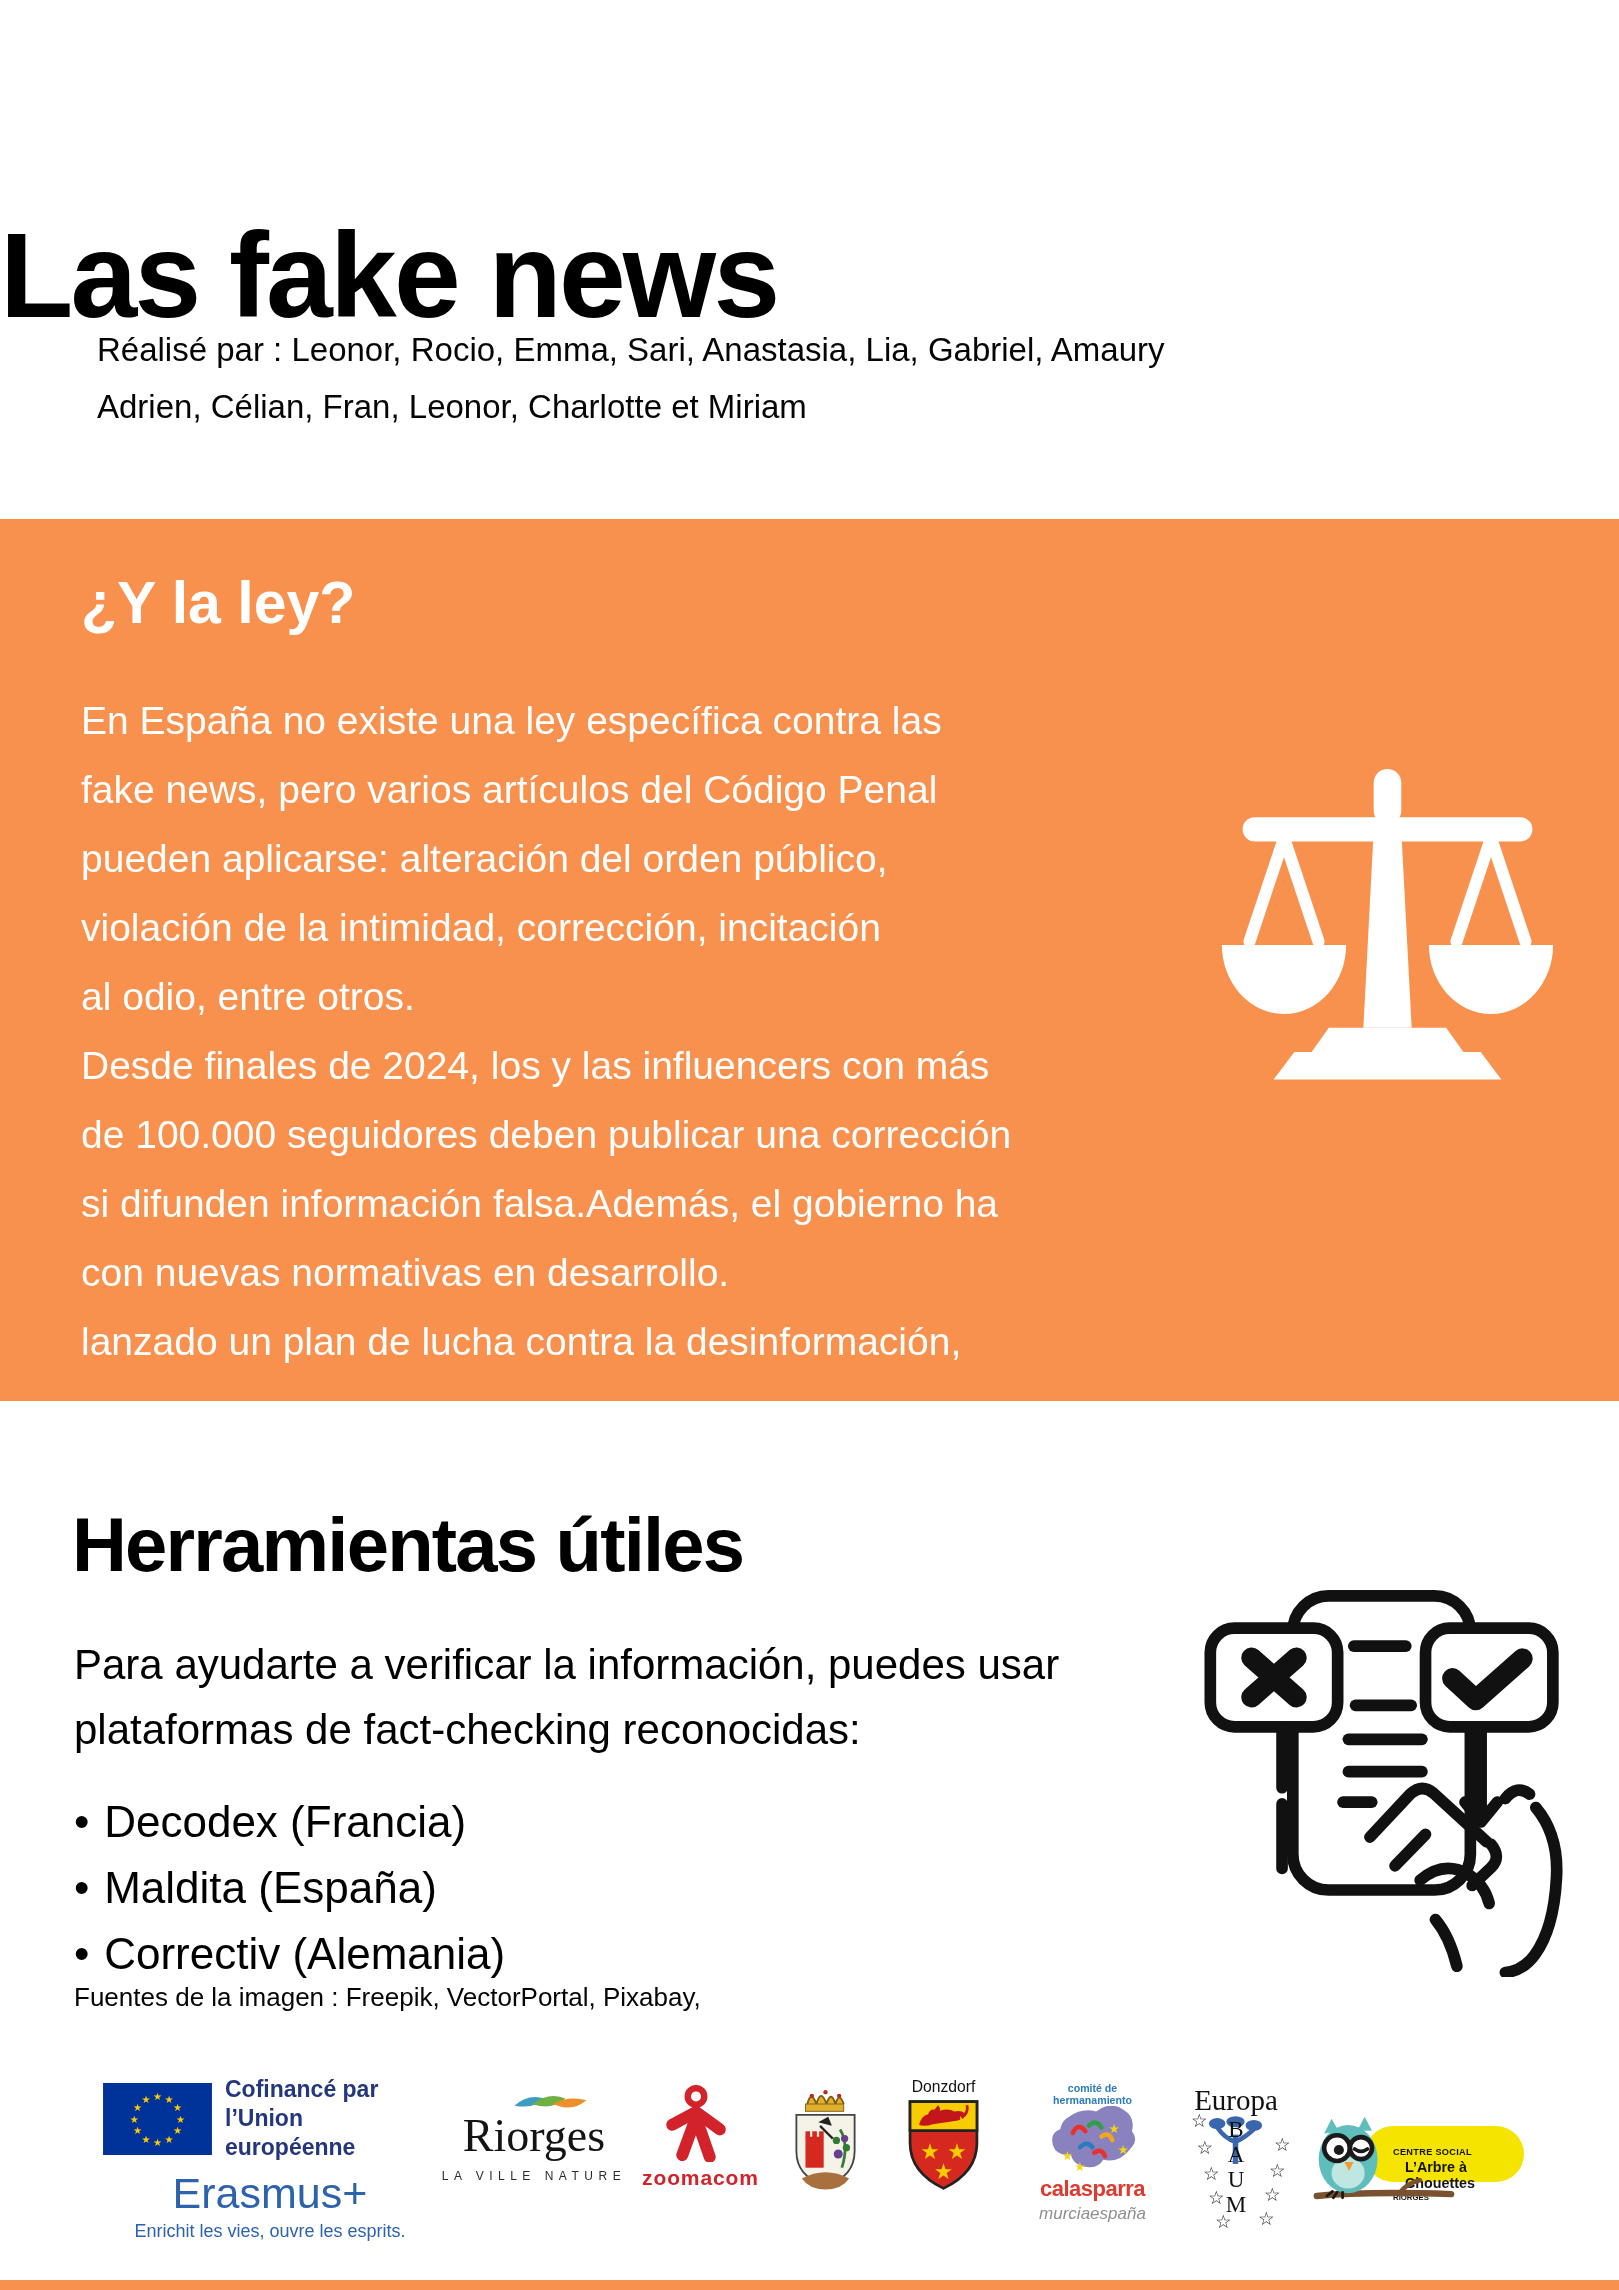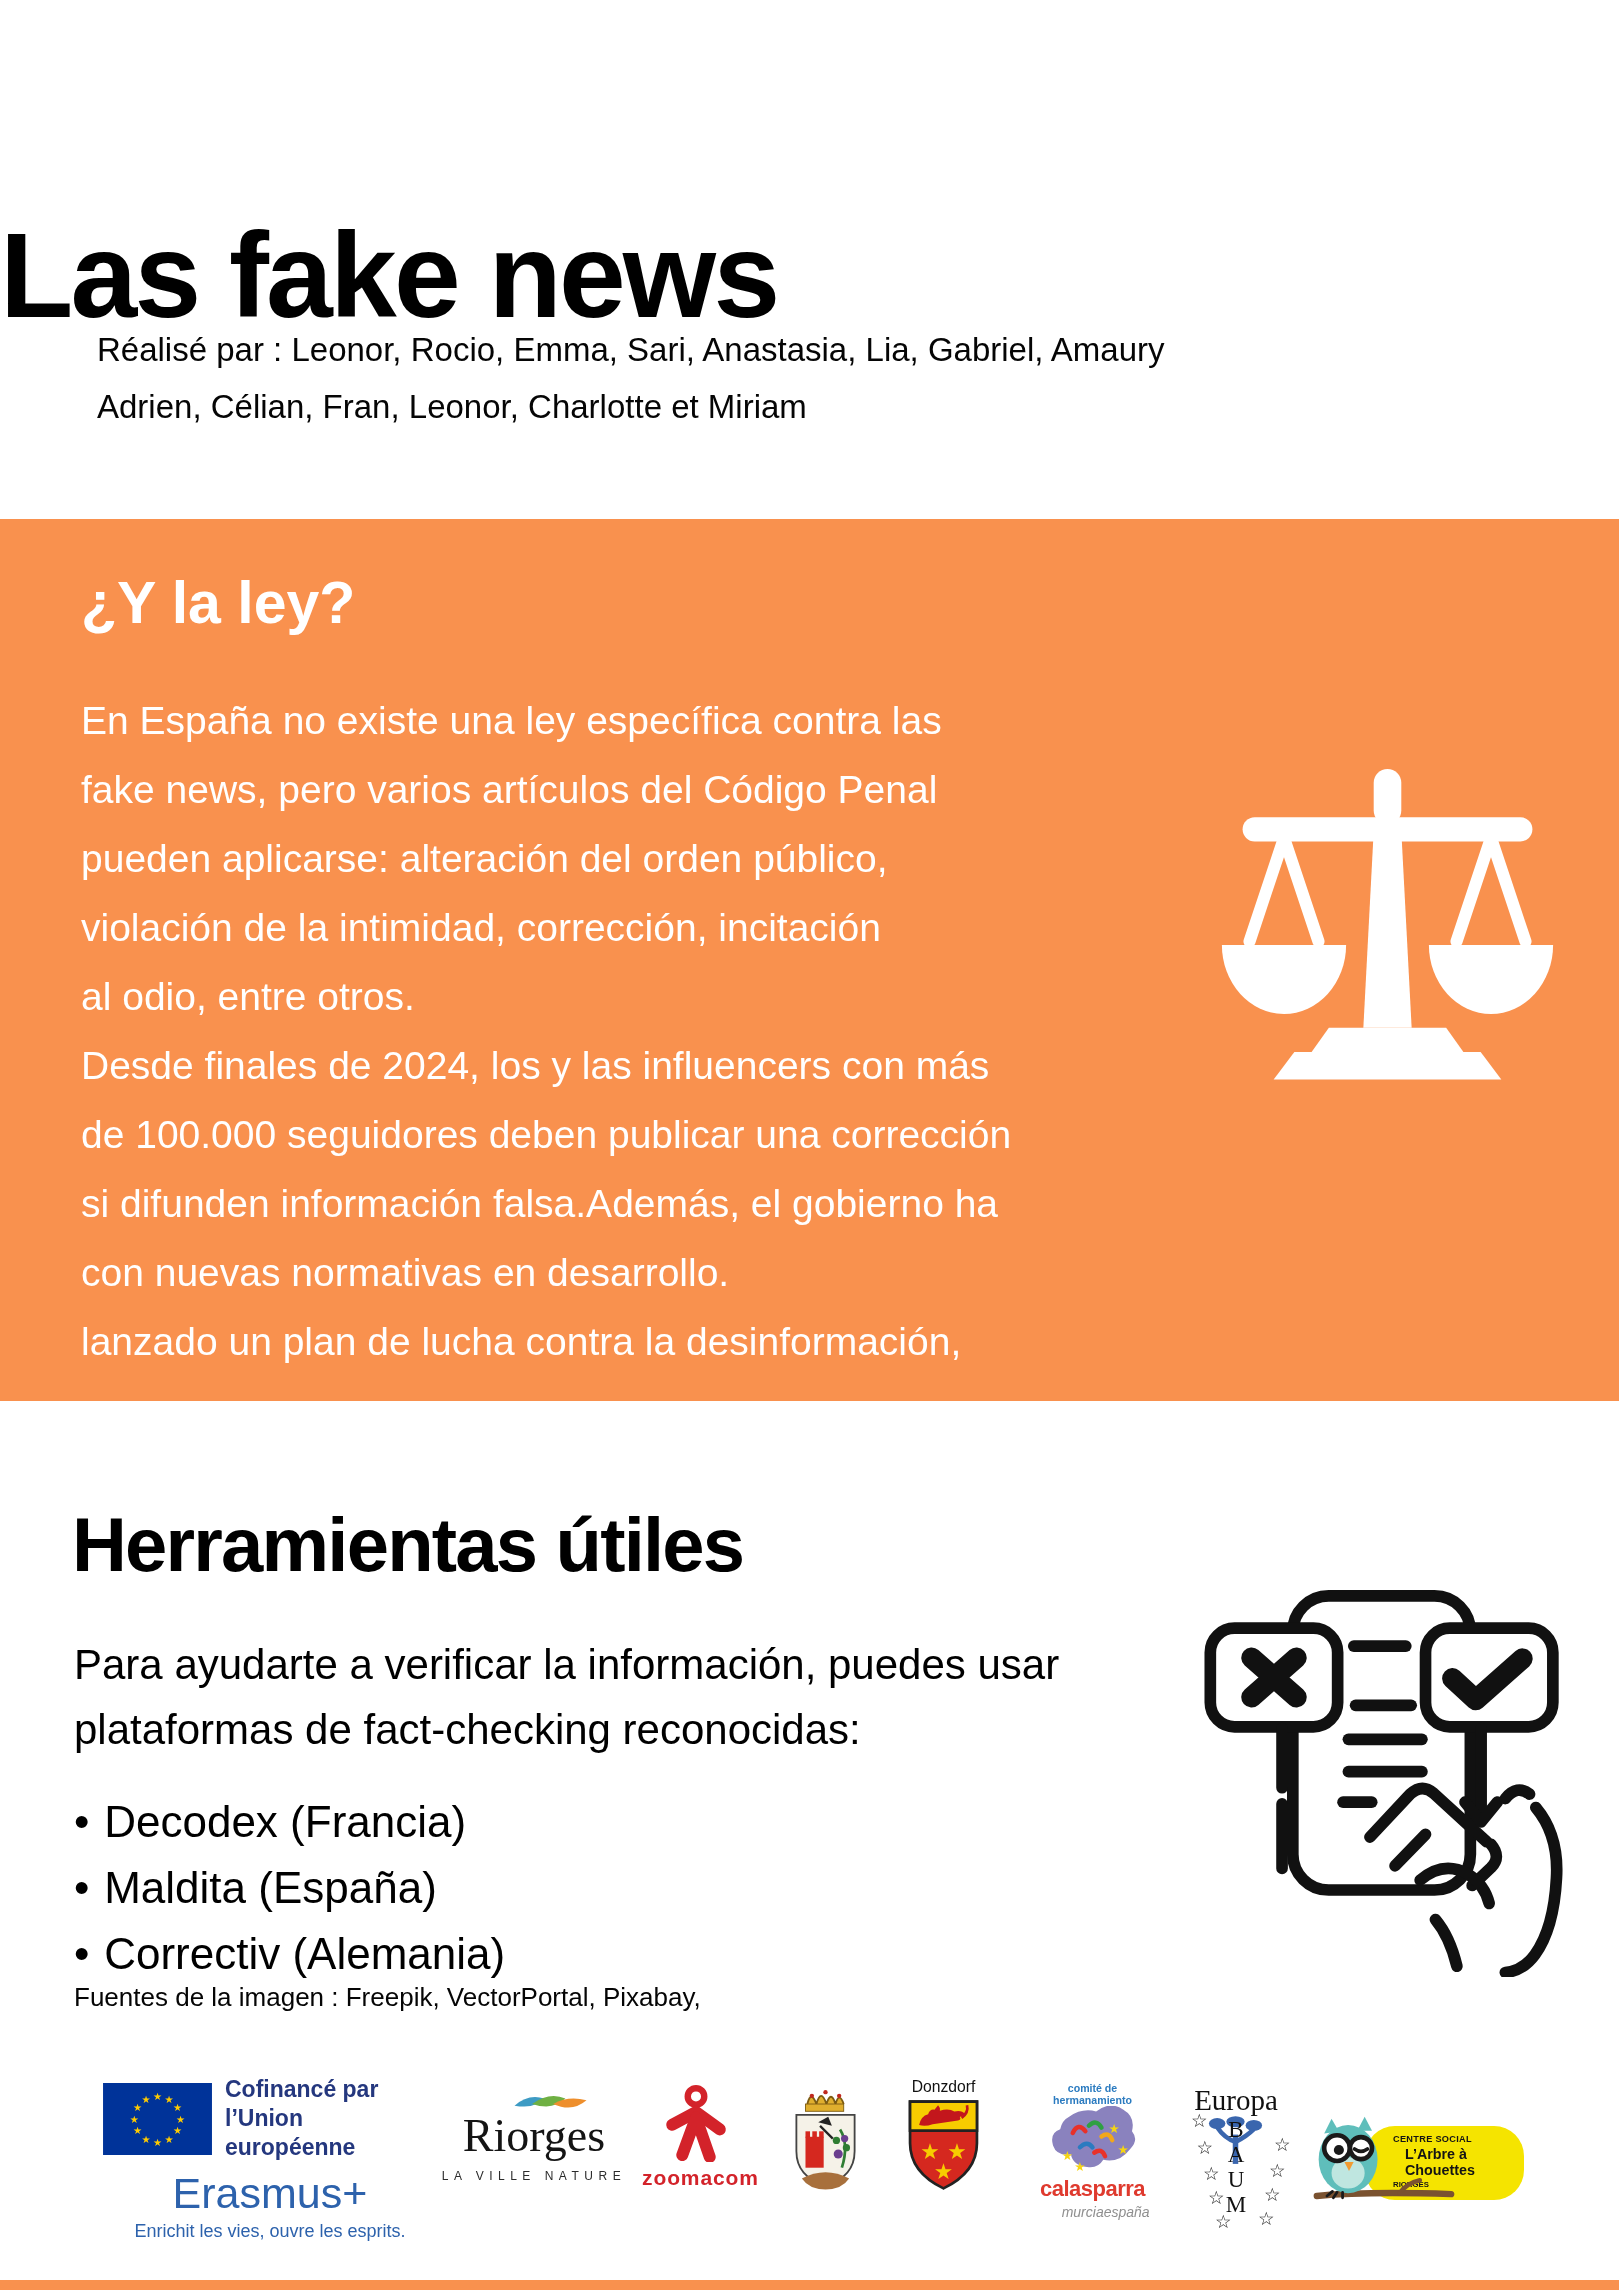--- a/index.html
+++ b/index.html
@@ -52,31 +52,31 @@
   .crest-es svg{width:85px;height:111px;display:block;}
 
   .donzdorf{top:2078px;left:890px;width:107px;text-align:center;}
   .donzdorf-name{font-size:15.7px;color:#111;}
   .donzdorf svg{width:79px;height:94px;display:block;margin:1.8px auto 0;}
 
   .calasparra{top:2082px;left:1028px;width:129px;text-align:center;}
   .cala-header{font-size:10.6px;font-weight:700;color:#2B7BC0;}
   .cala-map{width:103px;height:70px;display:block;margin:0 auto;}
   .cala-name{font-size:22px;font-weight:700;color:#DF3A2E;letter-spacing:-0.5px;}
-  .cala-sub{display:flex;justify-content:flex-end;padding:1.8px 7.4px 0;font-size:14px;font-style:italic;color:#8f8f8f;}
+  .cala-sub{display:flex;justify-content:center;padding:1.8px 7.4px 0;font-size:17px;font-style:italic;color:#8f8f8f;}
 
   .europa{top:2084px;left:1178px;width:116px;height:142px;text-align:center;}
   .europa-title{font-family:"Liberation Serif",serif;font-size:29px;color:#111;position:relative;z-index:2;}
   .baum-col{position:relative;z-index:2;font-family:"Liberation Serif",serif;font-size:23px;line-height:25px;color:#111;}
   .europa-tree{position:absolute;top:29.5px;left:30px;width:55px;height:54px;z-index:1;}
   .star{position:absolute;font-size:18.5px;color:#222;z-index:2;line-height:1;}
 
   .owl{top:2115px;left:1311px;width:217px;height:92px;}
-  .owl-pill{position:absolute;left:54px;top:11px;width:159px;height:74px;border-radius:30px;background:#F5E400;
-            padding:8px 0 0 28px;box-sizing:border-box;text-align:left;color:#141414;}
+  .owl-pill{position:absolute;left:54px;top:11px;width:159px;height:56px;border-radius:30px;background:#F5E400;
+            padding:21px 0 0 28px;box-sizing:border-box;text-align:left;color:#141414;}
   .owl-line1{font-size:9.2px;font-weight:700;letter-spacing:0.3px;}
   .owl-line2{font-size:14.3px;font-weight:700;margin-top:1.8px;margin-left:12px;}
   .owl-line3{font-size:7.8px;font-weight:700;margin-top:1.8px;}
   .owl-svg{position:absolute;left:0;top:0;width:157px;height:92px;}
 
   .bottom-bar{position:absolute;left:0;bottom:0;width:1620px;height:11px;background:#F9914E;}
 </style>
 </head>
 <body>
 

